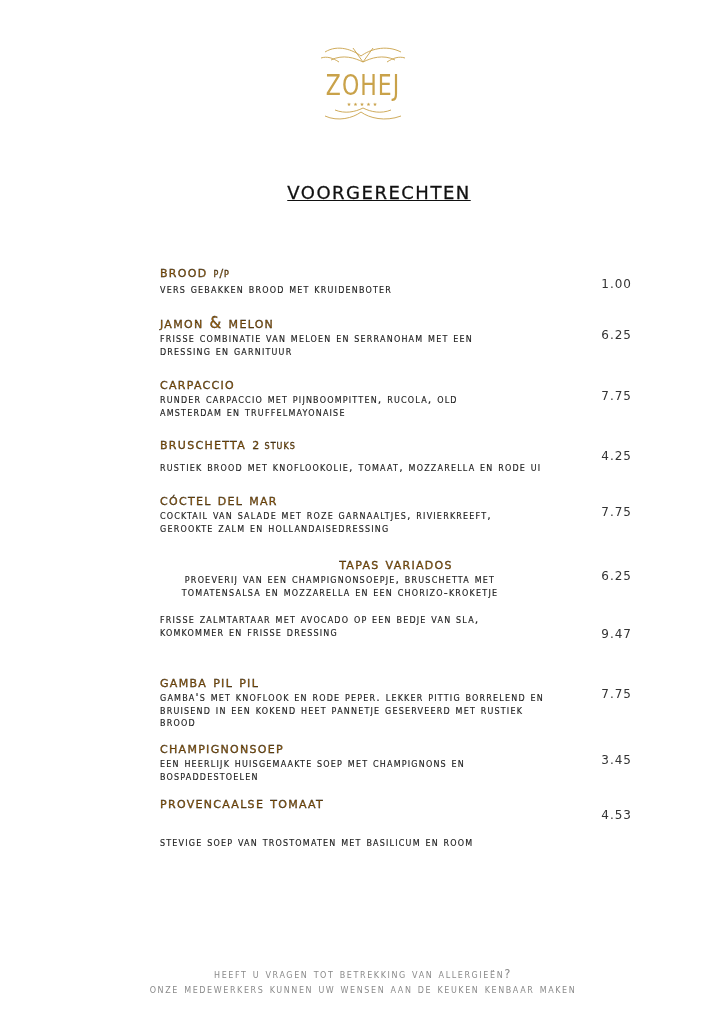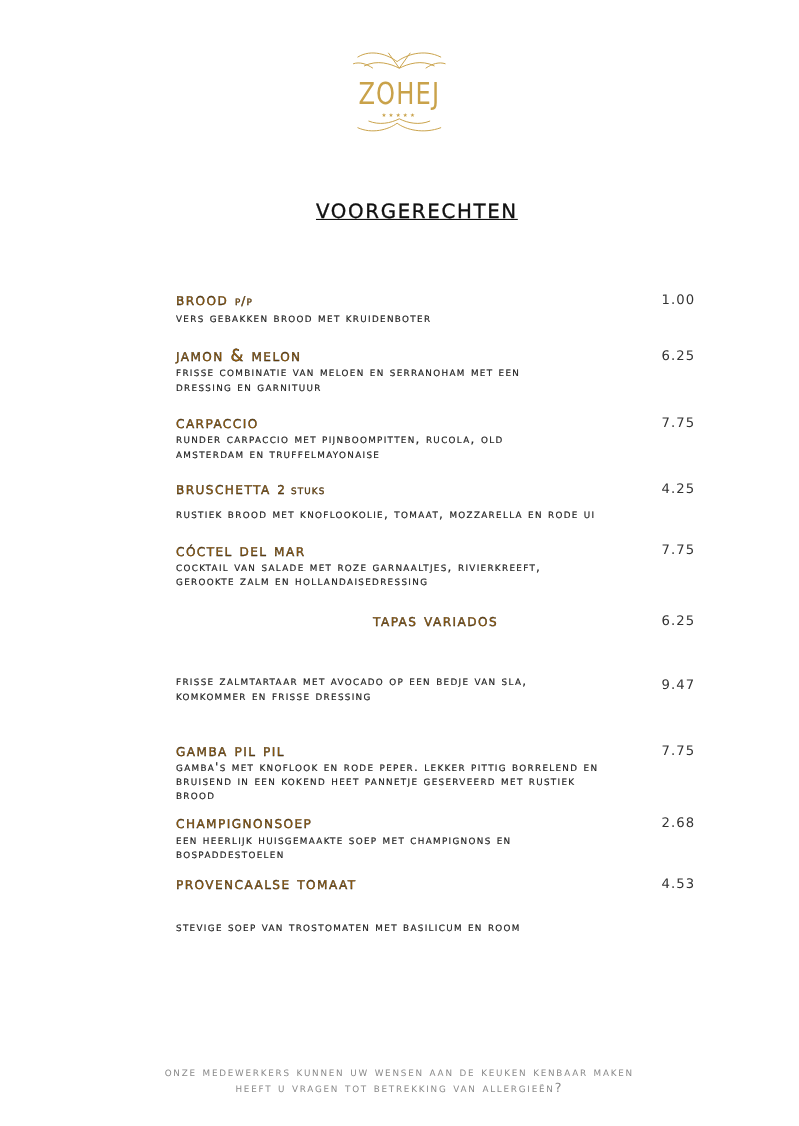--- a/index.html
+++ b/index.html
@@ -18,21 +18,21 @@
       -webkit-text-stroke: 0.3px #111;
     }
     .menu-item { position: absolute; left: 160px; width: 472px; }
     .item-name {
       font-variant: small-caps; font-size: 15px; letter-spacing: 1.3px;
       color: #a16207; line-height: 18px; -webkit-text-stroke: 0.3px #111;
       text-transform: lowercase;
     }
     .item-note { font-size: 11px; letter-spacing: 1px; }
     .item-price {
-      position: absolute; right: 0; top: 0; font-size: 12px; letter-spacing: 1px;
+      position: absolute; right: 0; top: 12px; font-size: 12px; letter-spacing: 1px;
       color: #333; line-height: 18px;
     }
     .item-desc {
       font-variant: small-caps; font-size: 11px; letter-spacing: 1.2px;
       color: #222; line-height: 12.5px; margin-top: 1px; text-transform: lowercase;
       -webkit-text-stroke: 0.15px #222;
     }
     .footer {
       position: absolute; left: 0; width: 726px; top: 967px; text-align: center;
       font-variant: small-caps; text-transform: lowercase;
@@ -86,41 +86,42 @@
 
 <div class="menu-item" style="top:491px;">
   <div class="item-name"><span>Cóctel del mar</span></div>
   <div class="item-price">7.75</div>
   <div class="item-desc" style="width:370px;">Cocktail van salade met roze garnaaltjes, rivierkreeft, gerookte zalm en Hollandaisedressing</div>
 </div>
 
 <div class="menu-item" style="top:555px;text-align:center;">
   <div class="item-name"><span>Tapas variados</span></div>
   <div class="item-price">6.25</div>
+  <div class="item-desc" style="width:360px;">Proeverij van een champignonsoepje, bruschetta met tomatensalsa en mozzarella en een chorizo-kroketje</div>
 </div>
 
 <div class="menu-item" style="top:613px;">
   <div class="item-price">9.47</div>
   <div class="item-desc" style="width:360px;">Frisse zalmtartaar met avocado op een bedje van sla, komkommer en frisse dressing</div>
 </div>
 
 <div class="menu-item" style="top:673px;">
   <div class="item-name"><span>Gamba Pil Pil</span></div>
   <div class="item-price">7.75</div>
   <div class="item-desc" style="width:400px;">Gamba's met knoflook en rode peper. Lekker pittig borrelend en bruisend in een kokend heet pannetje geserveerd met rustiek brood</div>
 </div>
 
 <div class="menu-item" style="top:739px;">
   <div class="item-name"><span>Champignonsoep</span></div>
-  <div class="item-price">2.68</div>
+  <div class="item-price">3.45</div>
   <div class="item-desc" style="width:345px;">Een heerlijk huisgemaakte soep met champignons en bospaddestoelen</div>
 </div>
 
 <div class="menu-item" style="top:794px;">
   <div class="item-name"><span>Provencaalse tomaat</span></div>
   <div class="item-price">4.53</div>
   <div class="item-desc" style="width:420px;margin-top:25px;">Stevige soep van trostomaten met basilicum en room</div>
 </div>
 
 <div class="footer">
+  <div>Heeft u vragen tot betrekking van allergieën?</div>
   <div>Onze medewerkers kunnen uw wensen aan de keuken kenbaar maken</div>
-  <div>Heeft u vragen tot betrekking van allergieën?</div>
 </div>
 
 </body></html>

